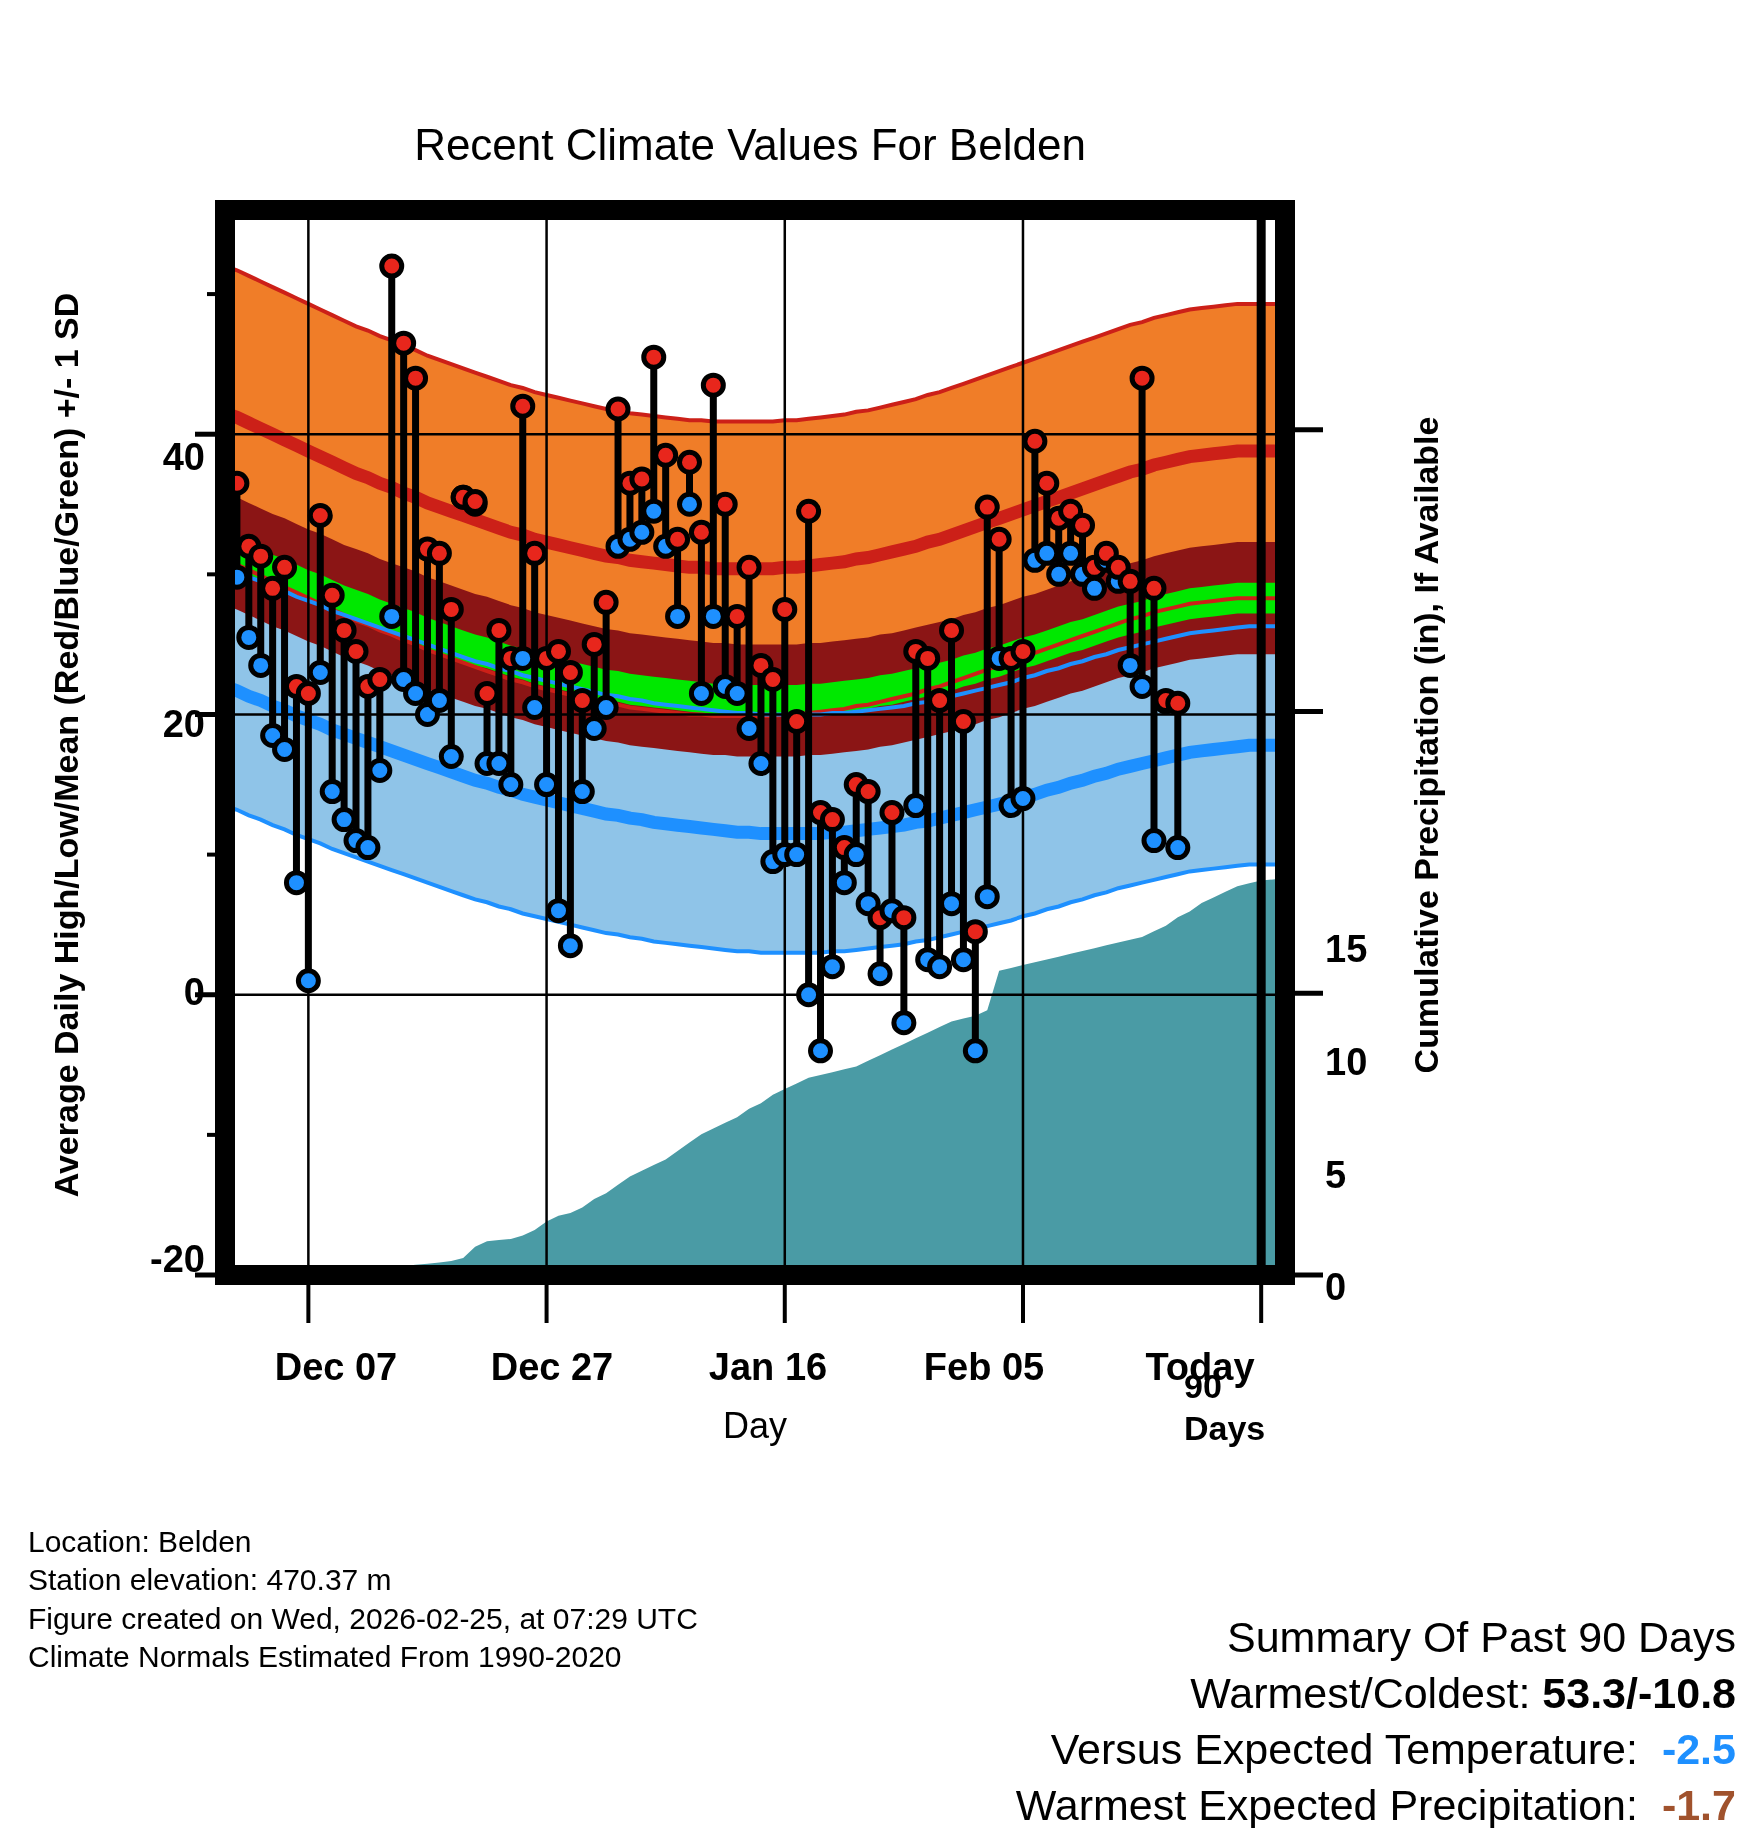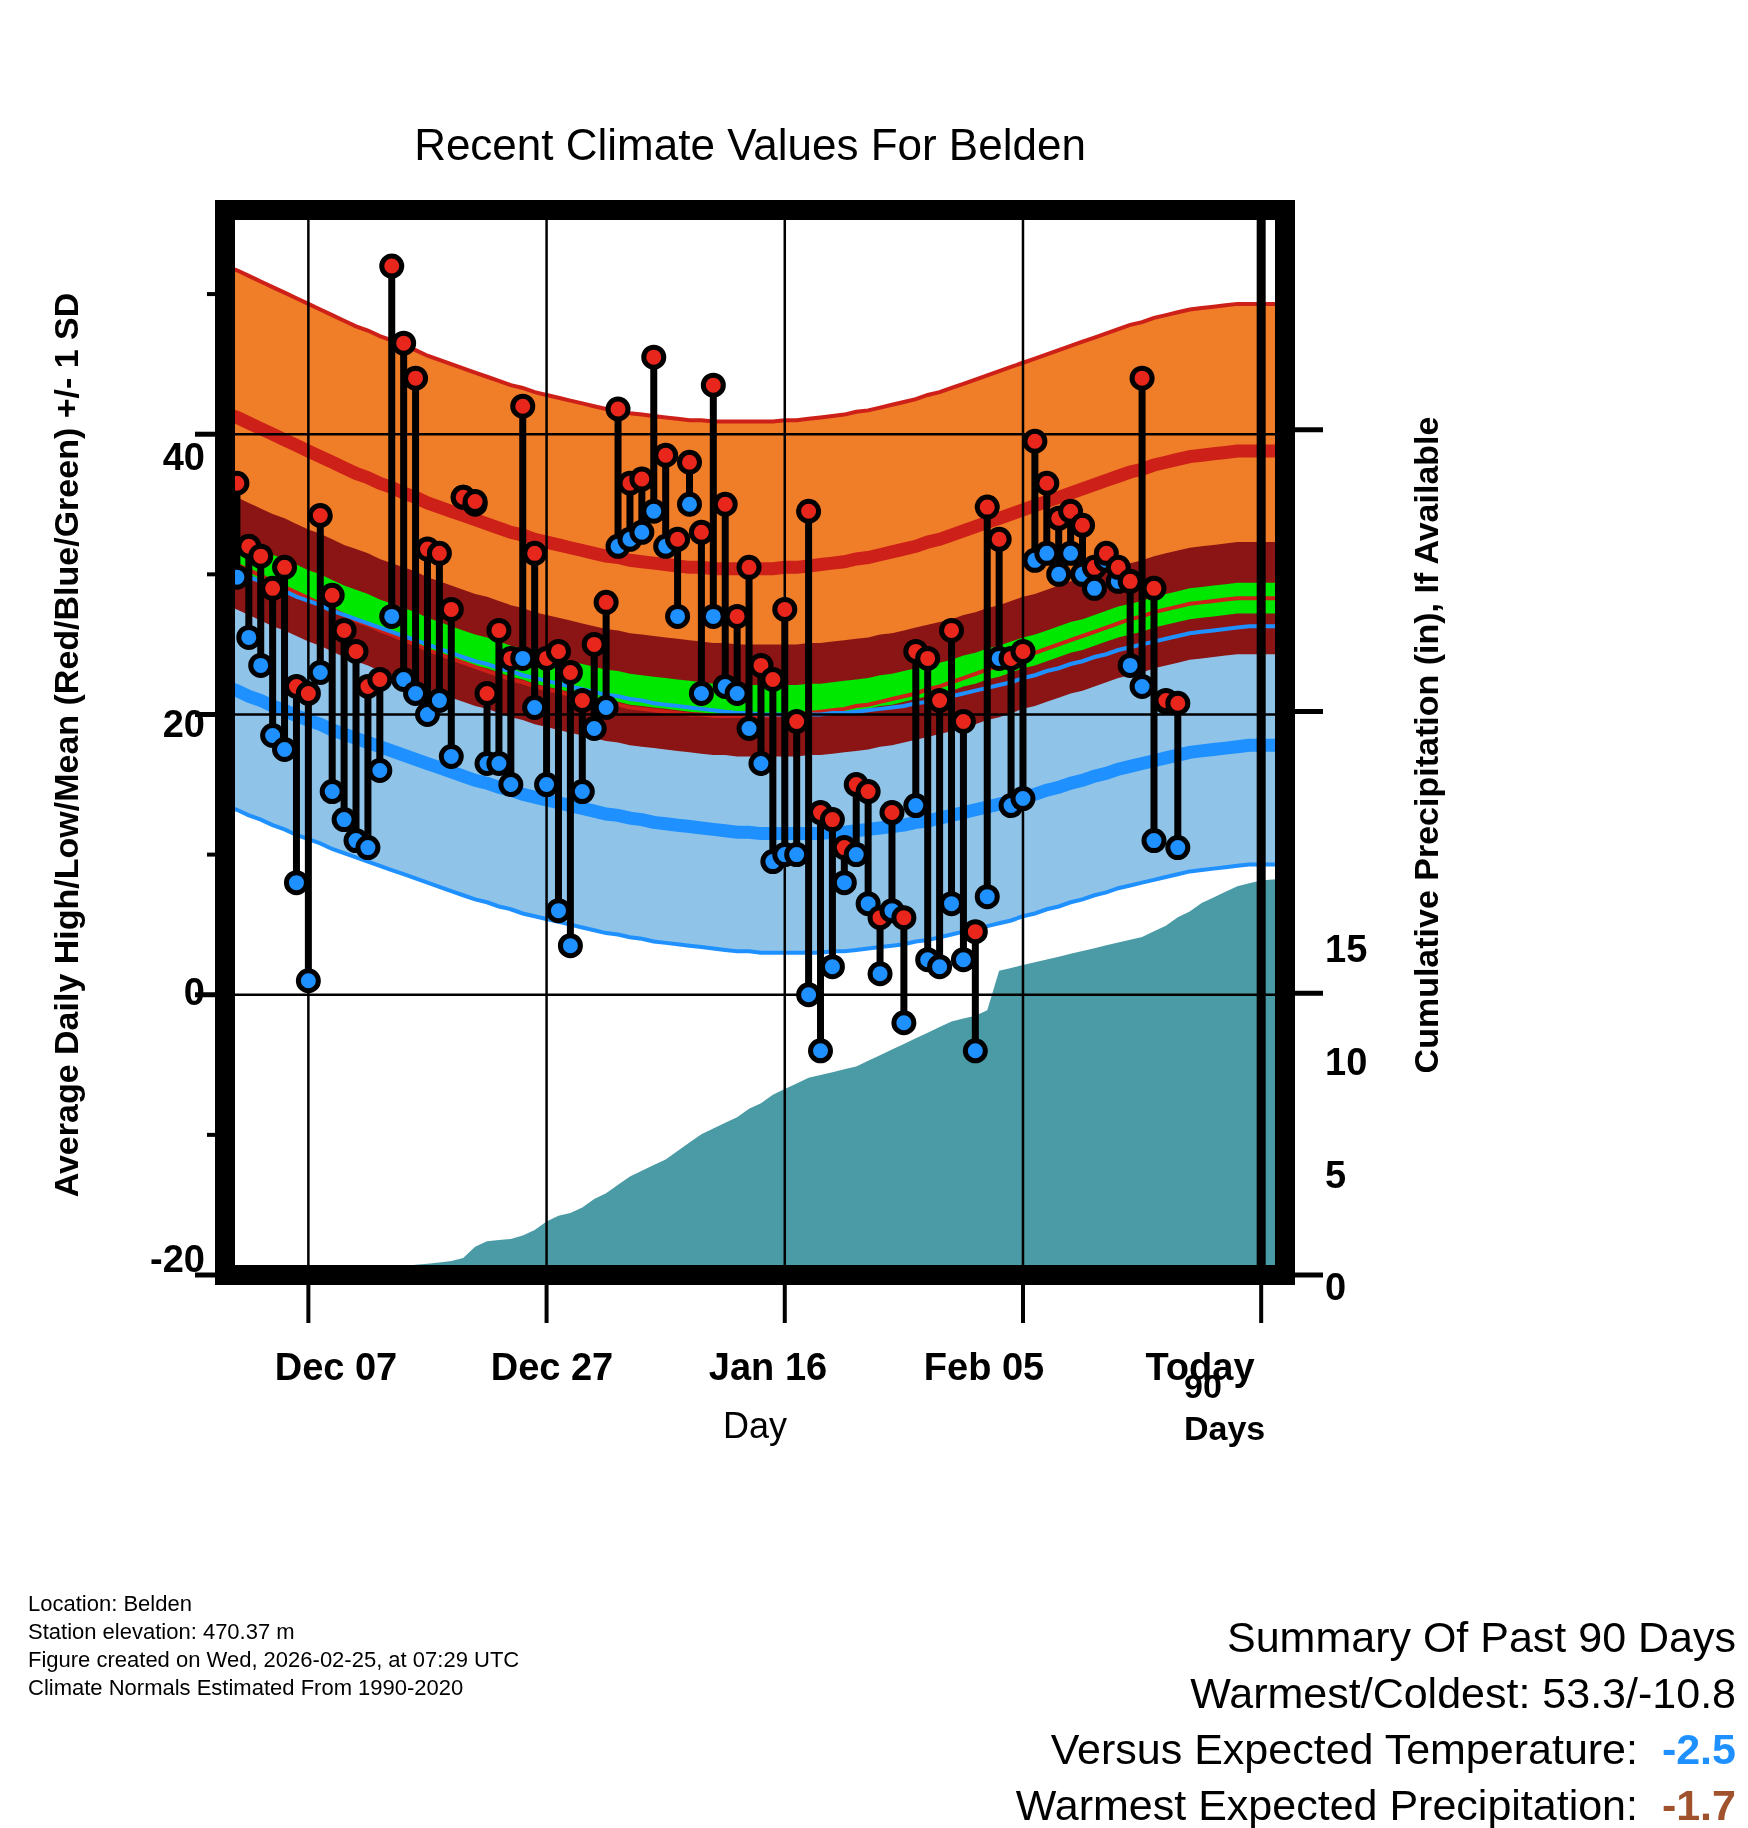--- a/index.html
+++ b/index.html
@@ -5,24 +5,24 @@
   html,body{margin:0;padding:0;background:#ffffff;}
   body{width:1748px;height:1828px;font-family:"Liberation Sans",sans-serif;overflow:hidden;}
   .page{position:relative;width:1748px;height:1828px;background:#fff;}
   #chart-svg{position:absolute;left:0;top:0;}
   .title{font-size:44px;fill:#000;text-anchor:middle;}
   .axlabel{font-size:34px;fill:#000;font-weight:bold;}
   .ticklabel{font-size:38px;fill:#000;font-weight:bold;}
   .xticklabel{font-size:38px;fill:#000;font-weight:bold;text-anchor:middle;}
   .xaxistitle{font-size:36px;fill:#000;text-anchor:middle;}
   .annot{font-size:34px;fill:#000;font-weight:bold;}
-  .foot-left{position:absolute;left:28px;top:1590px;font-size:22px;line-height:1.28;color:#000;white-space:nowrap;}
+  .foot-left{position:absolute;left:28px;top:1523px;font-size:30px;line-height:1.28;color:#000;white-space:nowrap;}
   .foot-right{position:absolute;right:12px;top:1610px;text-align:right;font-size:43px;line-height:1.30;color:#000;white-space:nowrap;}
   .foot-right .row{display:block;}
-  .val-b{font-weight:normal;}
+  .val-b{font-weight:bold;}
   .val-temp{font-weight:bold;margin-top:6px;}
   .val-prcp{font-weight:bold;}
 </style>
 </head>
 <body>
 
 <div class="page">
 
   <svg id="chart-svg" width="1748" height="1828" viewBox="0 0 1748 1828">
     <defs>

